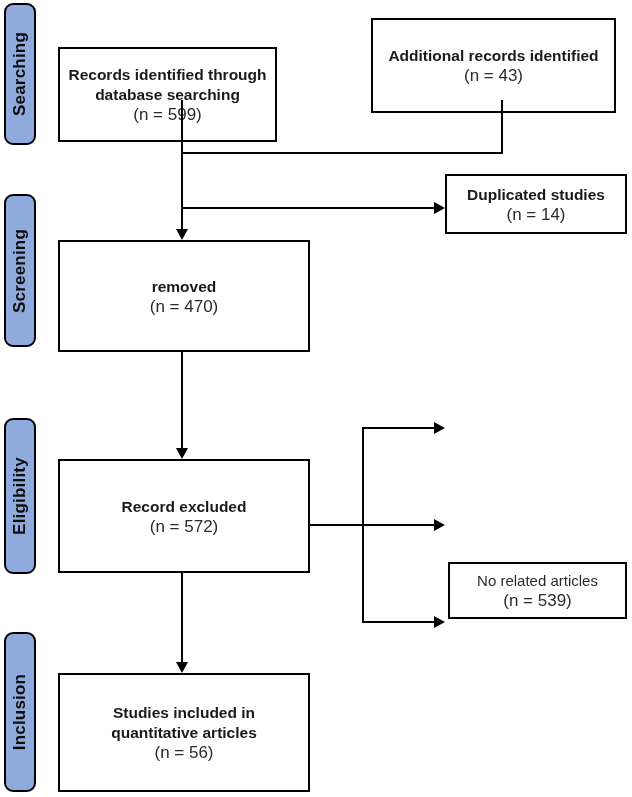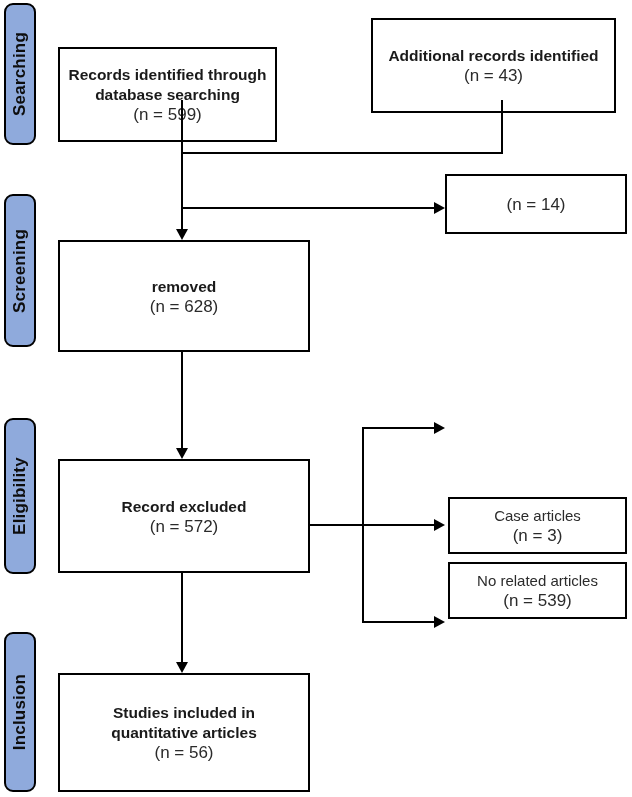--- a/index.html
+++ b/index.html
@@ -97,38 +97,35 @@
     <div class="title">database searching</div>
     <div class="count">(n = 599)</div>
   </div>
 
   <div class="box" style="left:371px;top:18px;width:245px;height:95px;text-align:right;">
     <div class="title">Additional records identified</div>
     <div class="count">(n = 43)</div>
   </div>
 
   <div class="box" style="left:445px;top:174px;width:182px;height:60px;">
+    <div class="title">Duplicated studies</div>
     <div class="count">(n = 14)</div>
   </div>
 
   <div class="box" style="left:58px;top:240px;width:252px;height:112px;">
     <div class="title">removed</div>
-    <div class="count">(n = 628)</div>
+    <div class="count">(n = 470)</div>
   </div>
 
   <div class="box" style="left:58px;top:459px;width:252px;height:114px;">
     <div class="title">Record excluded</div>
     <div class="count">(n = 572)</div>
   </div>
 
 
-  <div class="box" style="left:448px;top:497px;width:179px;height:57px;">
-    <div class="title regular">Case articles</div>
-    <div class="count">(n = 3)</div>
-  </div>
 
   <div class="box" style="left:448px;top:562px;width:179px;height:57px;">
     <div class="title regular">No related articles</div>
     <div class="count">(n = 539)</div>
   </div>
 
   <div class="box" style="left:58px;top:673px;width:252px;height:119px;">
     <div class="title">Studies included in</div>
     <div class="title">quantitative articles</div>
     <div class="count">(n = 56)</div>

